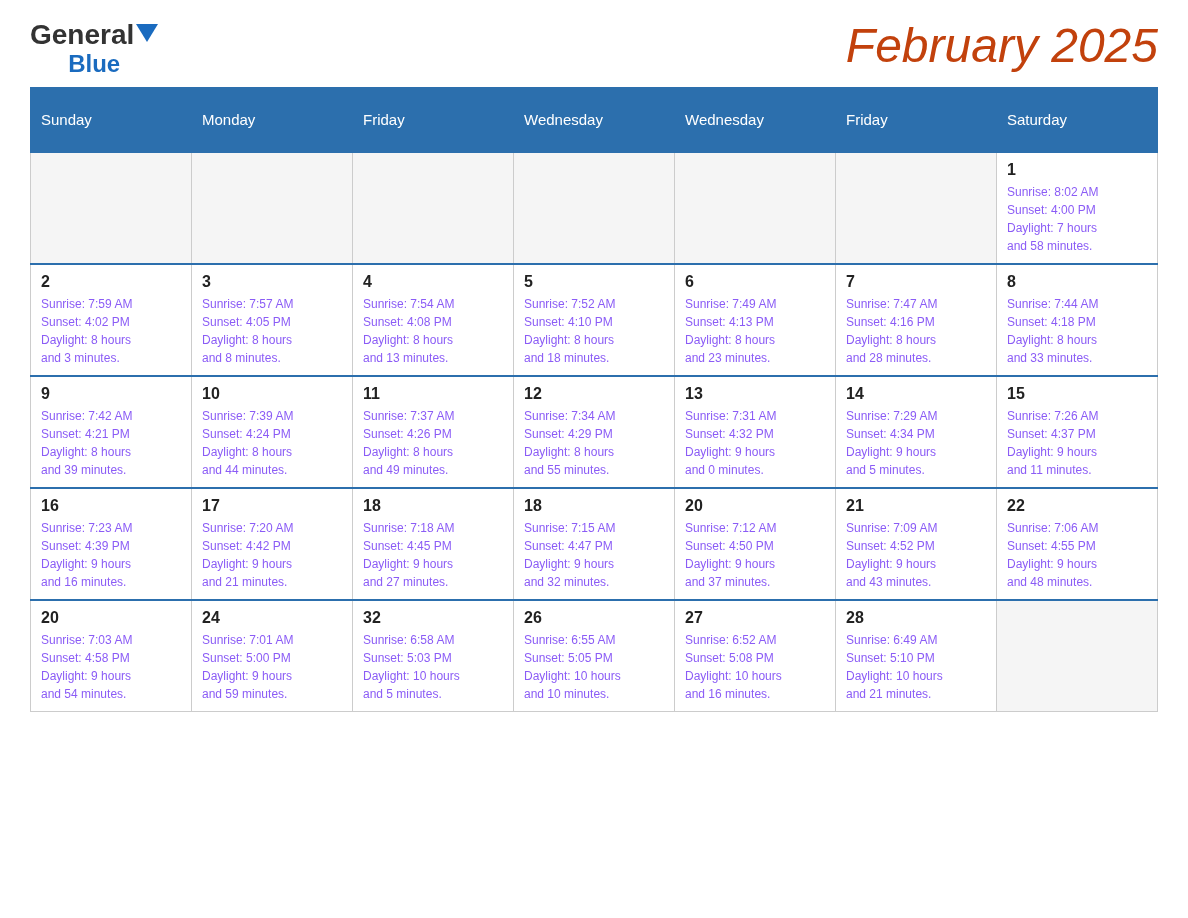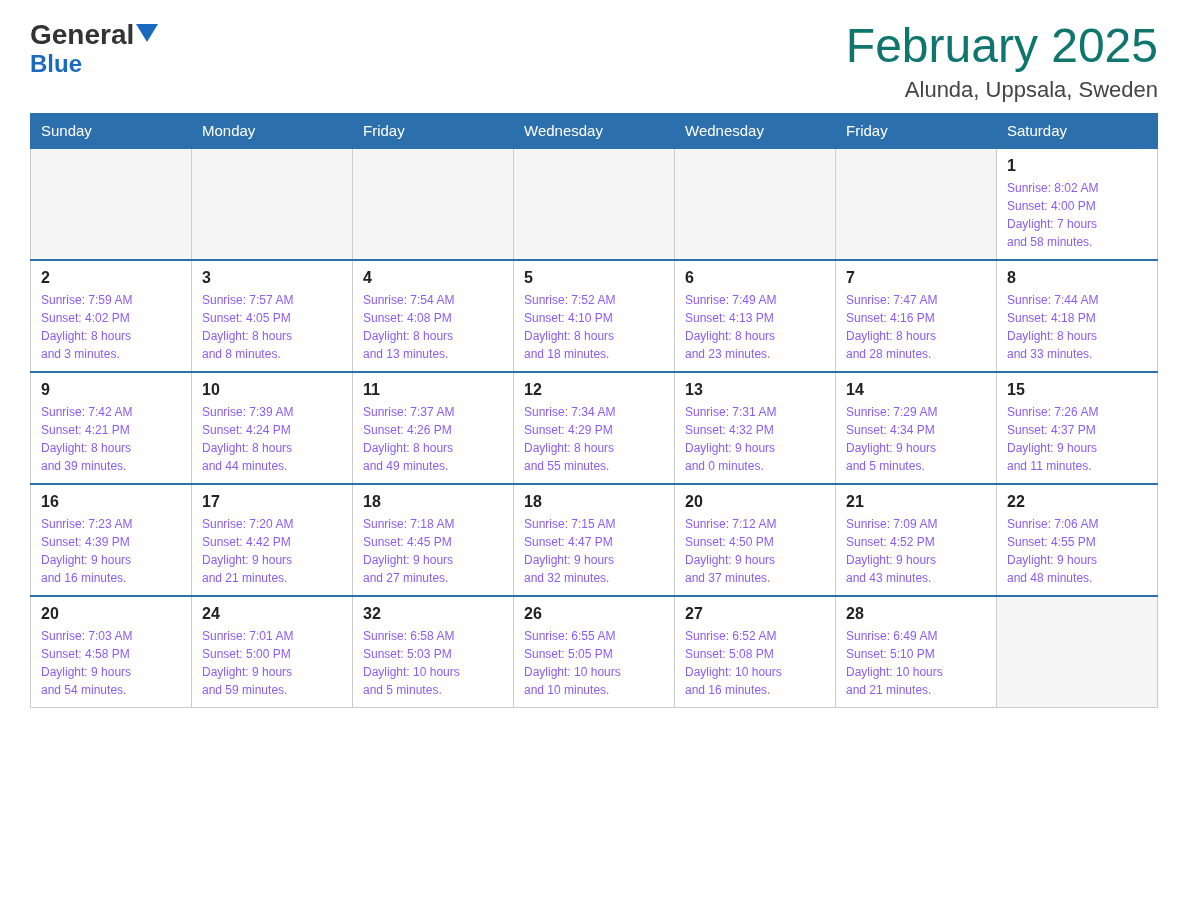--- a/index.html
+++ b/index.html
@@ -11,51 +11,52 @@
     }
     .header {
       display: flex;
       justify-content: space-between;
       align-items: flex-start;
       margin-bottom: 10px;
     }
     .logo {
       display: flex;
       flex-direction: column;
-      align-items: flex-start;
+      align-items: center;
     }
     .logo-text {
       font-size: 28px;
       font-weight: bold;
       color: #333;
       line-height: 1.1;
     }
     .title-block {
       text-align: right;
     }
     .month-title {
       font-size: 48px;
       font-weight: normal;
-      color: #0f766e;
+      color: #c2410c;
       line-height: 1.1;
+      font-style: italic;
     }
     .location {
       font-size: 22px;
       color: #444;
       margin-top: 4px;
     }
     .calendar {
       width: 100%;
       border-collapse: collapse;
       margin-top: 8px;
     }
     .calendar th {
       background-color: #2c6fad;
       color: #fff;
-      padding: 8px 10px;
+      padding: 23px 10px;
       font-size: 15px;
       font-weight: normal;
       text-align: left;
       border: 1px solid #2c6fad;
     }
     .calendar td {
       vertical-align: top;
       padding: 8px 10px;
       font-size: 12.5px;
       border: 1px solid #ccc;
@@ -90,21 +91,20 @@
     <div style="display:flex; align-items:center;">
       <span class="logo-text">General</span>
       <svg width="22" height="18" viewBox="0 0 22 18" style="margin-left:2px; margin-top:-4px;">
         <polygon points="0,0 22,0 11,18" fill="#1a6bbf"></polygon>
       </svg>
     </div>
     <span class="logo-text blue" style="color:#1a6bbf; font-size:24px;">Blue</span>
   </div>
   <div class="title-block">
     <div class="month-title">February 2025</div>
-    <div class="location">Alunda, Uppsala, Sweden</div>
   </div>
 </div>
 
 <table class="calendar">
   <thead>
     <tr>
     <th>Sunday</th>
         <th>Monday</th>
         <th>Friday</th>
         <th>Wednesday</th>

